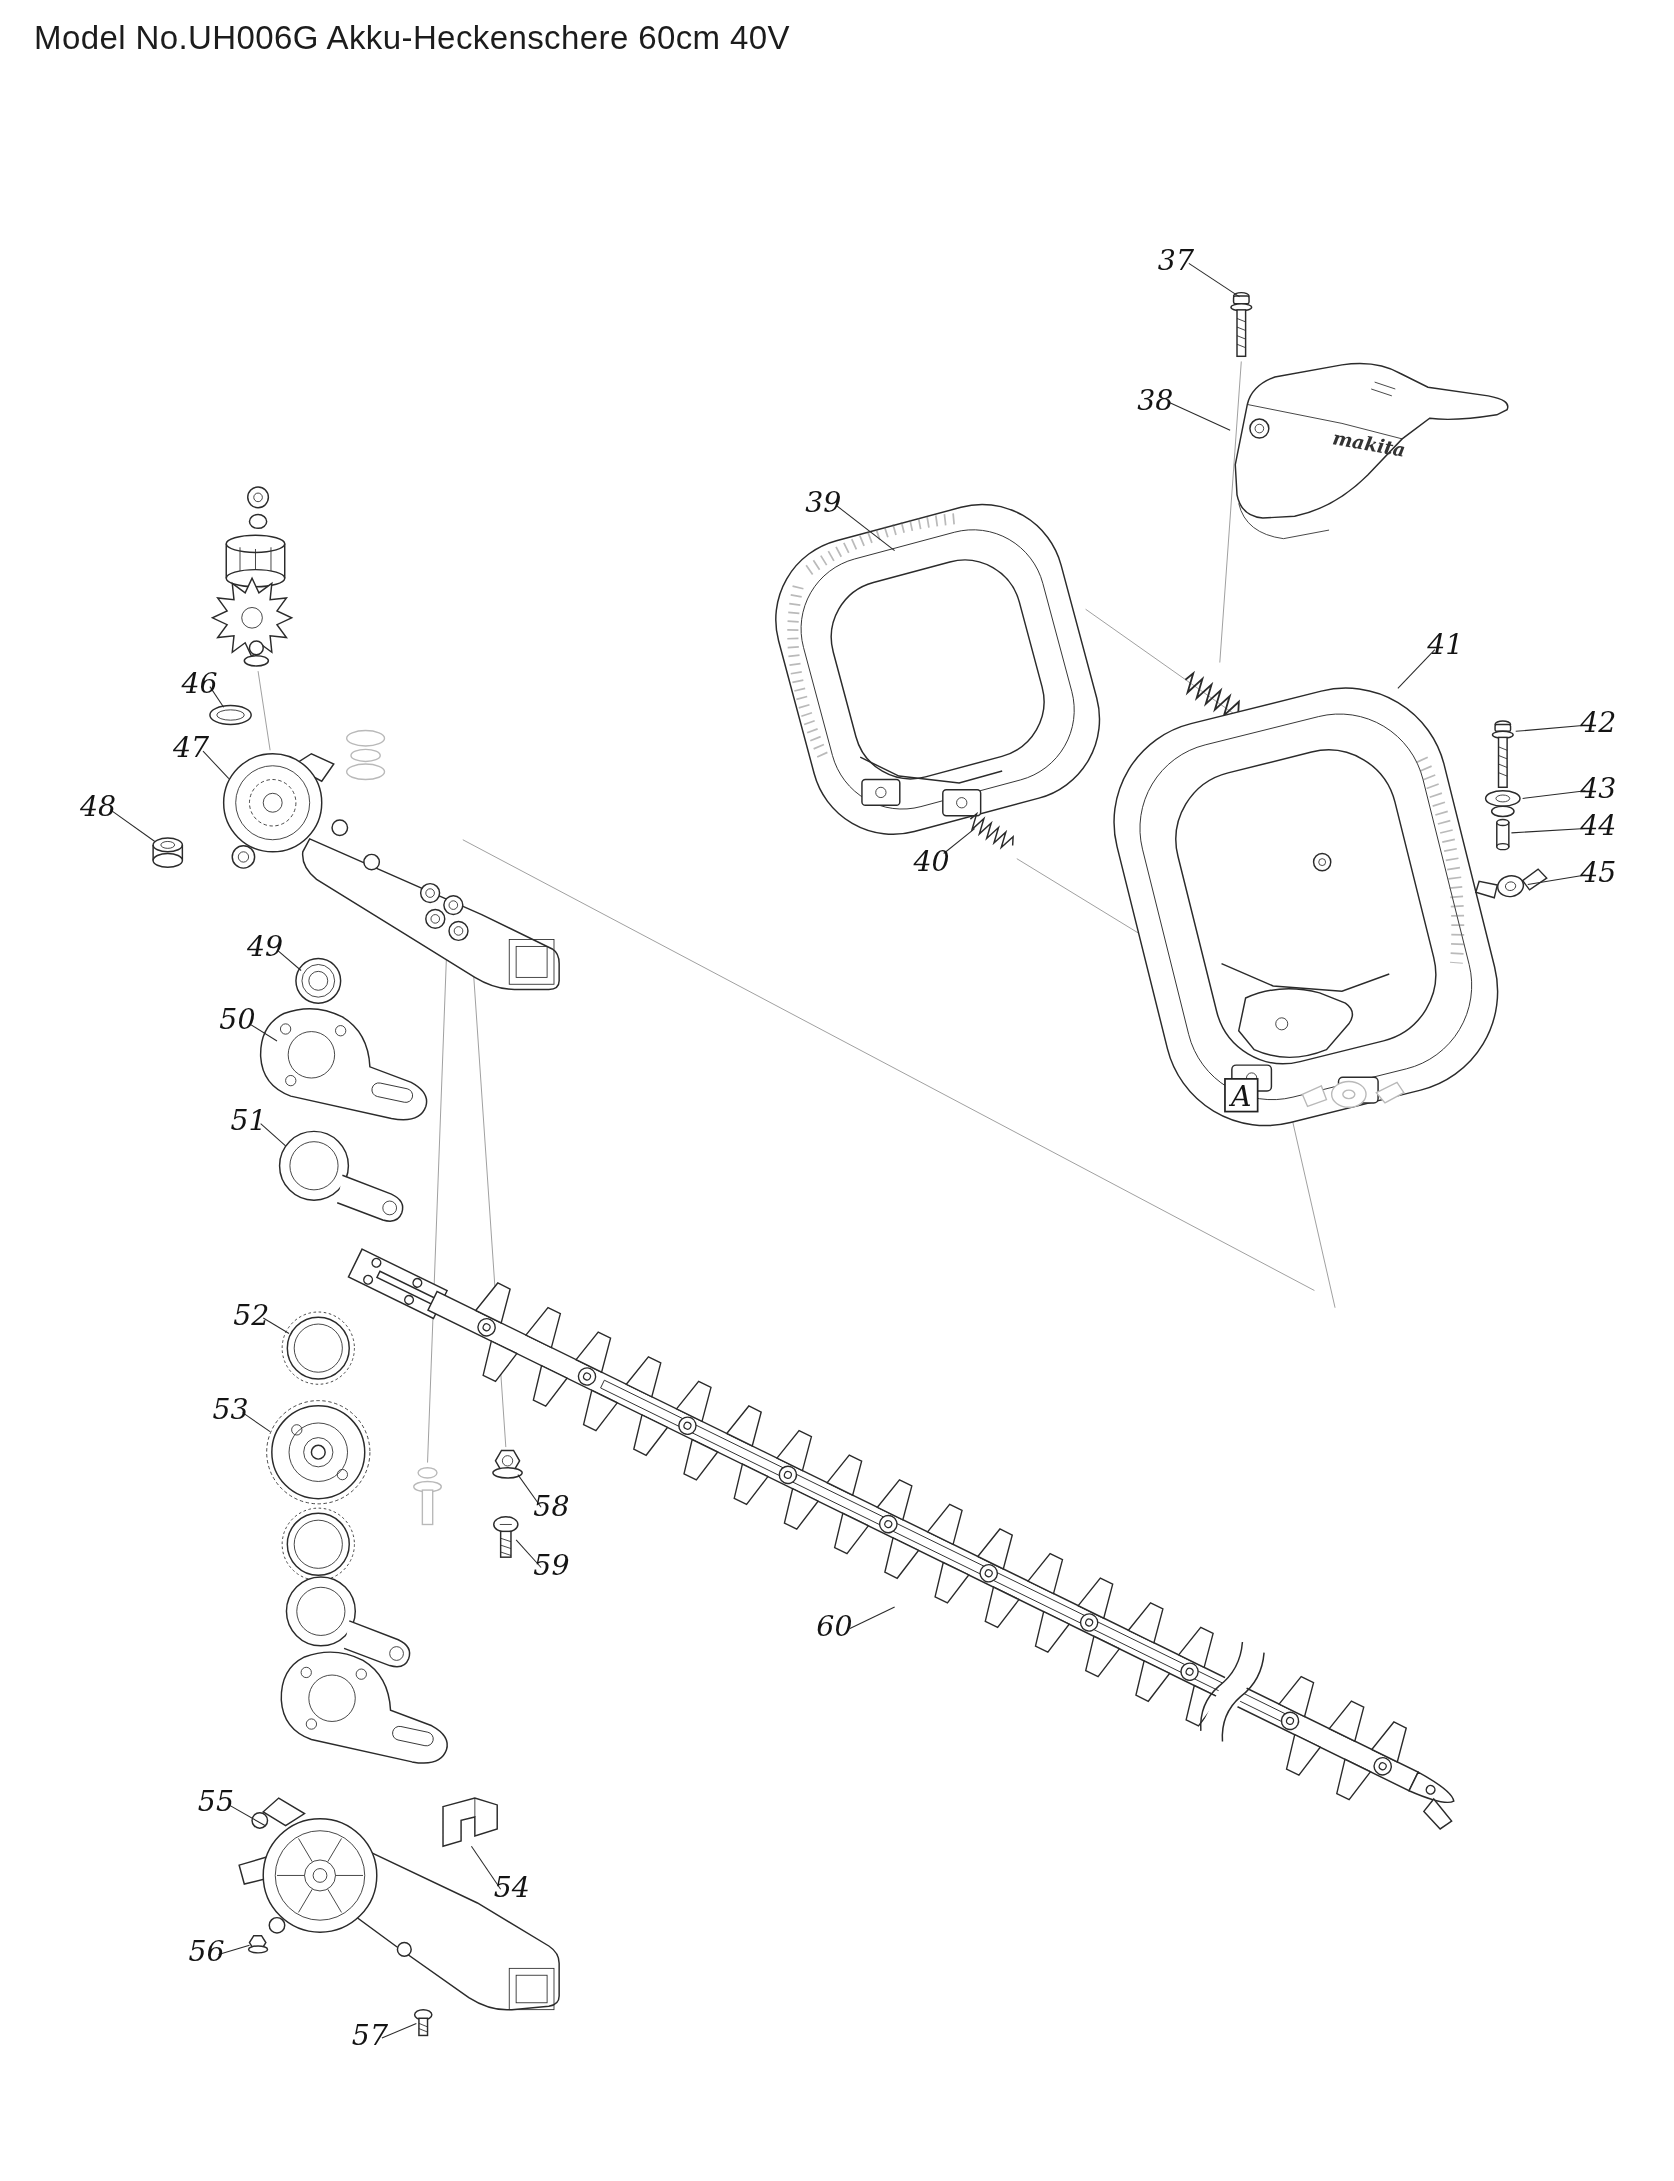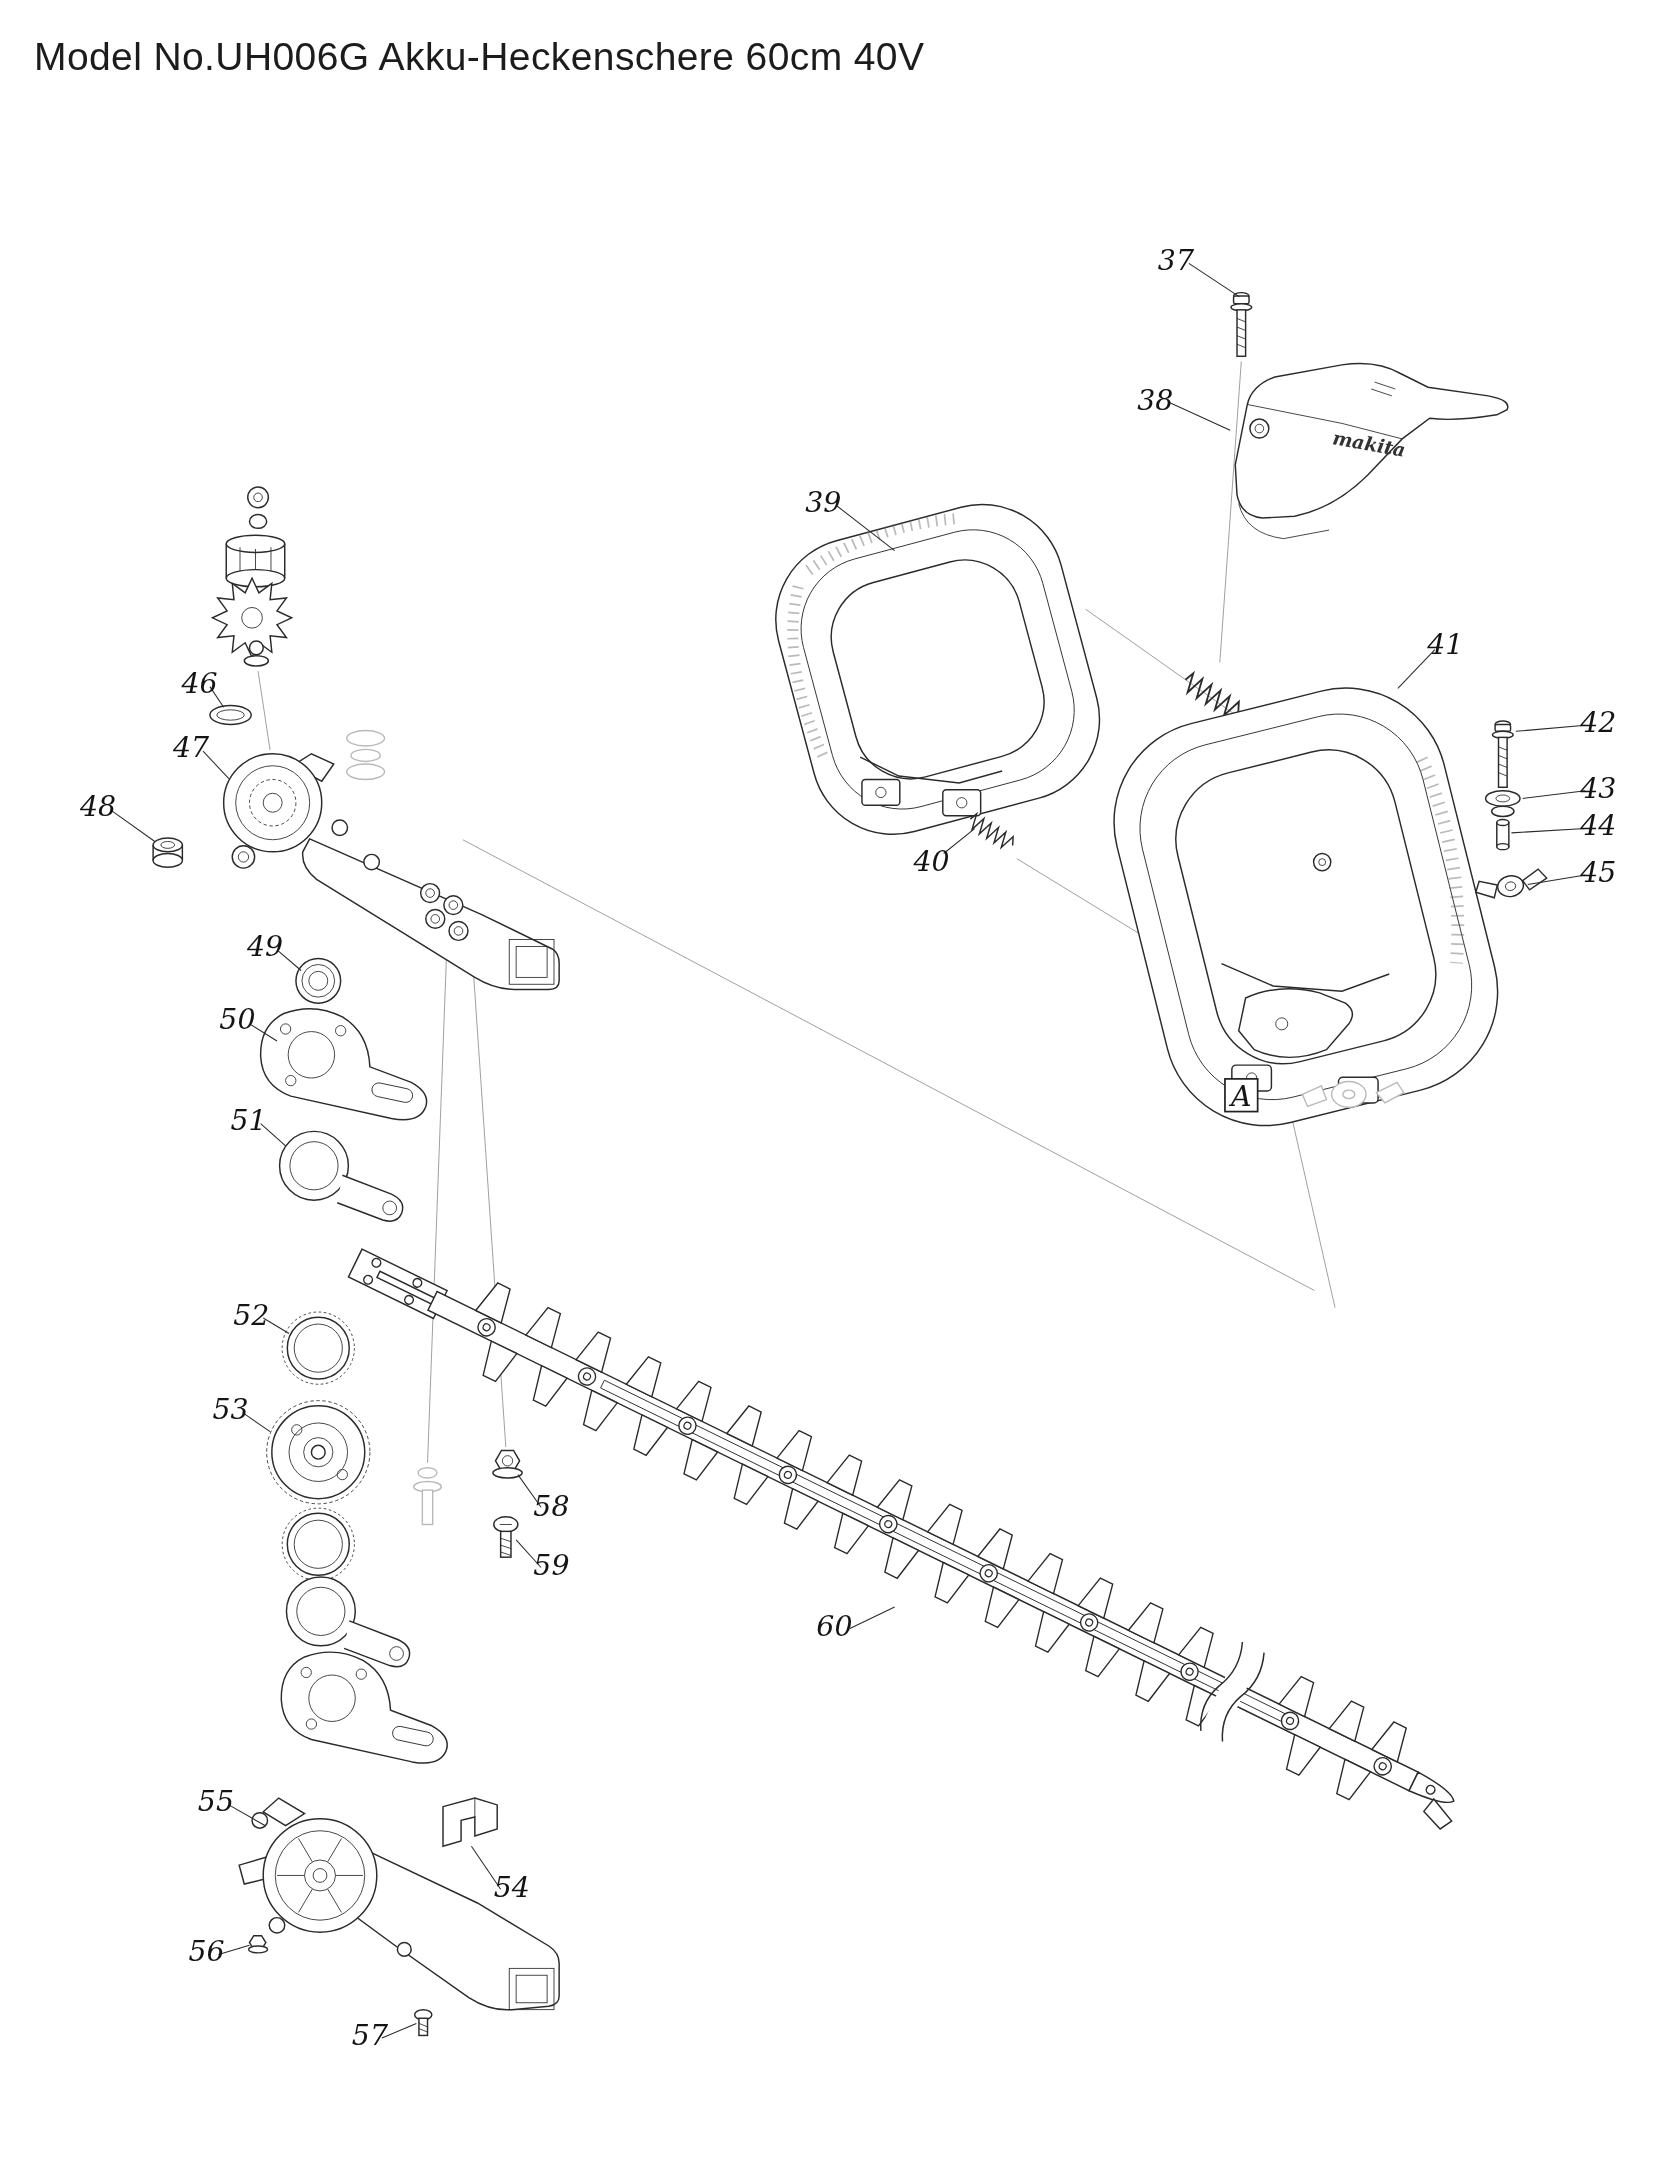--- a/index.html
+++ b/index.html
@@ -1,18 +1,18 @@
 <!DOCTYPE html>
 <html style="font-size:13.8px"><head>
 <meta charset="utf-8">
 <style>
   html,body{margin:0;padding:0;background:#ffffff;}
   #page{position:relative;width:1674px;height:2181px;background:#fff;overflow:hidden;
         font-family:"Liberation Sans",sans-serif;}
-  #title{position:absolute;left:34px;top:35px;font-size:39px;color:#1c1c1c;
+  #title{position:absolute;left:34px;top:19px;font-size:33px;color:#1c1c1c;
          letter-spacing:0.4px;font-weight:400;}
   svg{position:absolute;left:0;top:0;}
   .ln{stroke:#2b2b2b;stroke-width:1.7;fill:none;}
   .fw{stroke:#2b2b2b;stroke-width:1.7;fill:#fff;}
   .thin{stroke:#2b2b2b;stroke-width:1;fill:none;}
   .cons{stroke:#9a9a9a;stroke-width:1.1;fill:none;}
   .ghost{stroke:#b9b9b9;stroke-width:1.6;fill:#fff;}
   .leader{stroke:#2a2a2a;stroke-width:1.2;fill:none;}
   .plabel{font-family:"DejaVu Serif",serif;font-style:italic;font-size:33px;fill:#141414;}
   .hatch{stroke:#666;fill:none;opacity:.45;}

